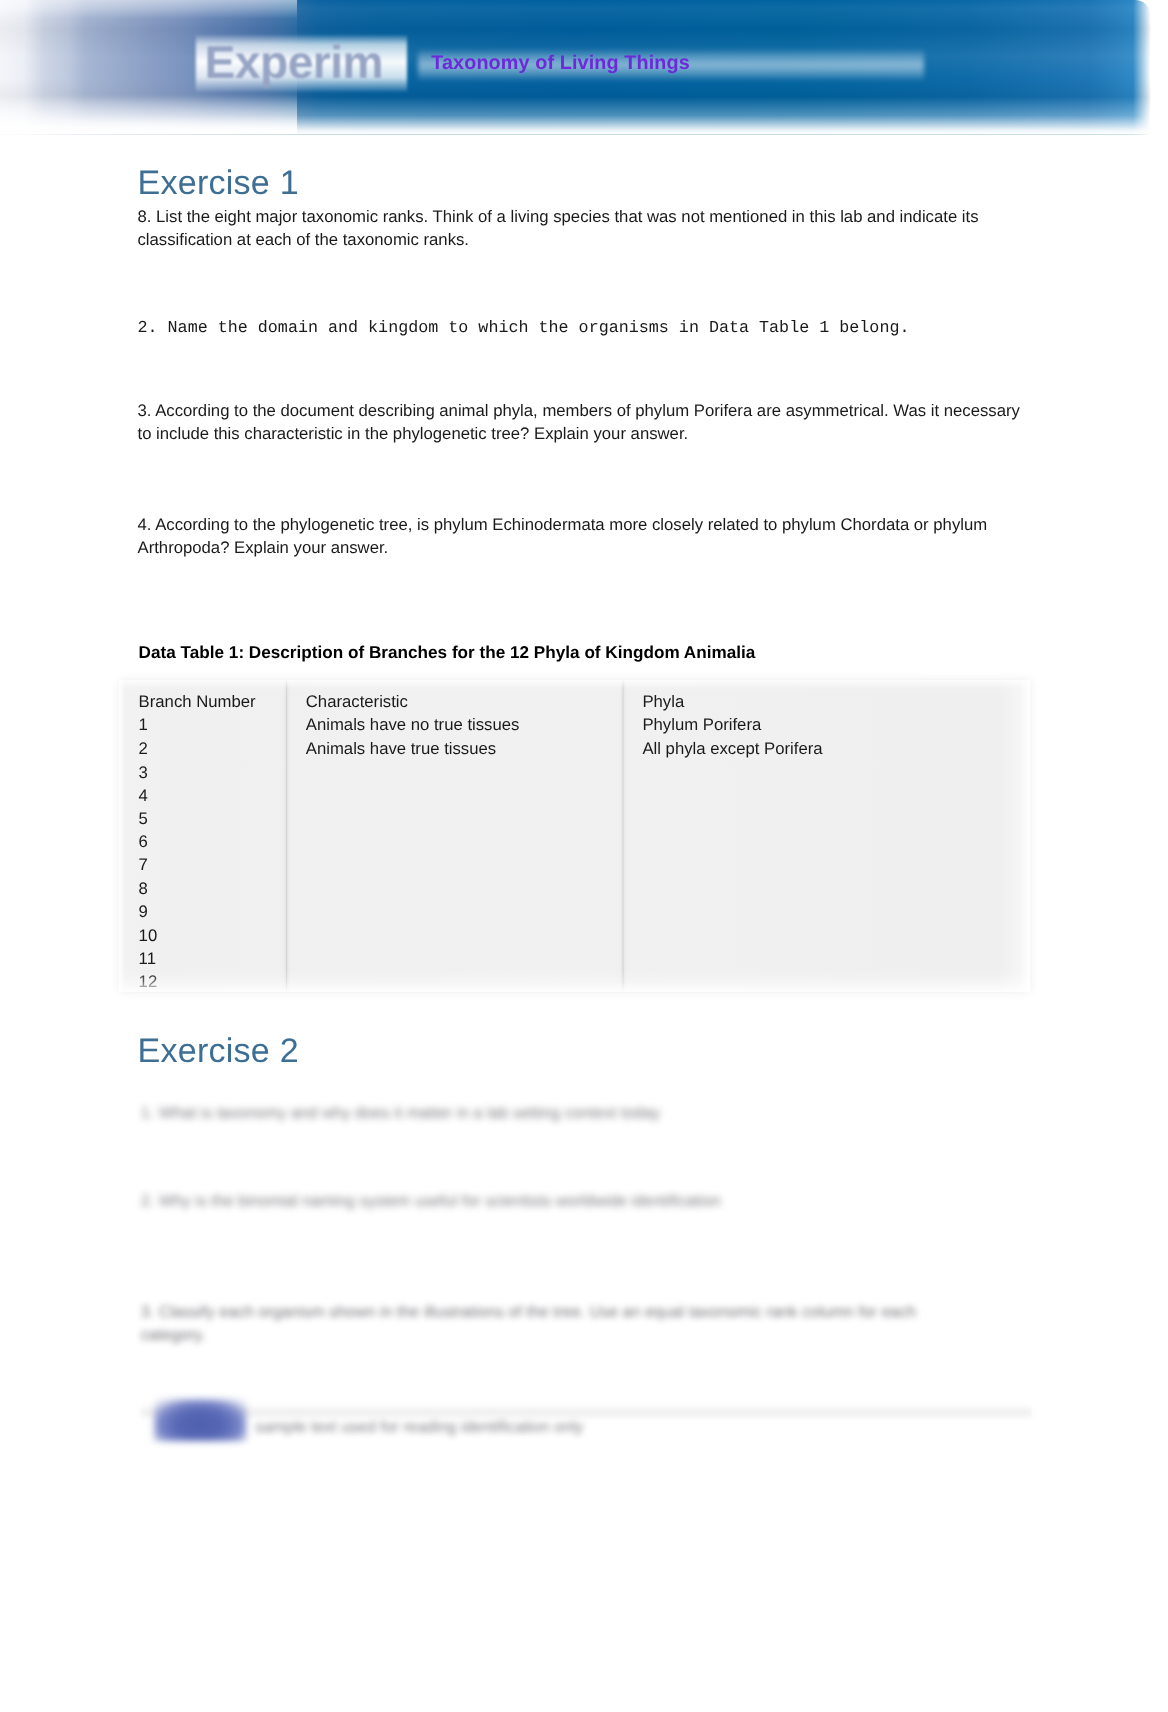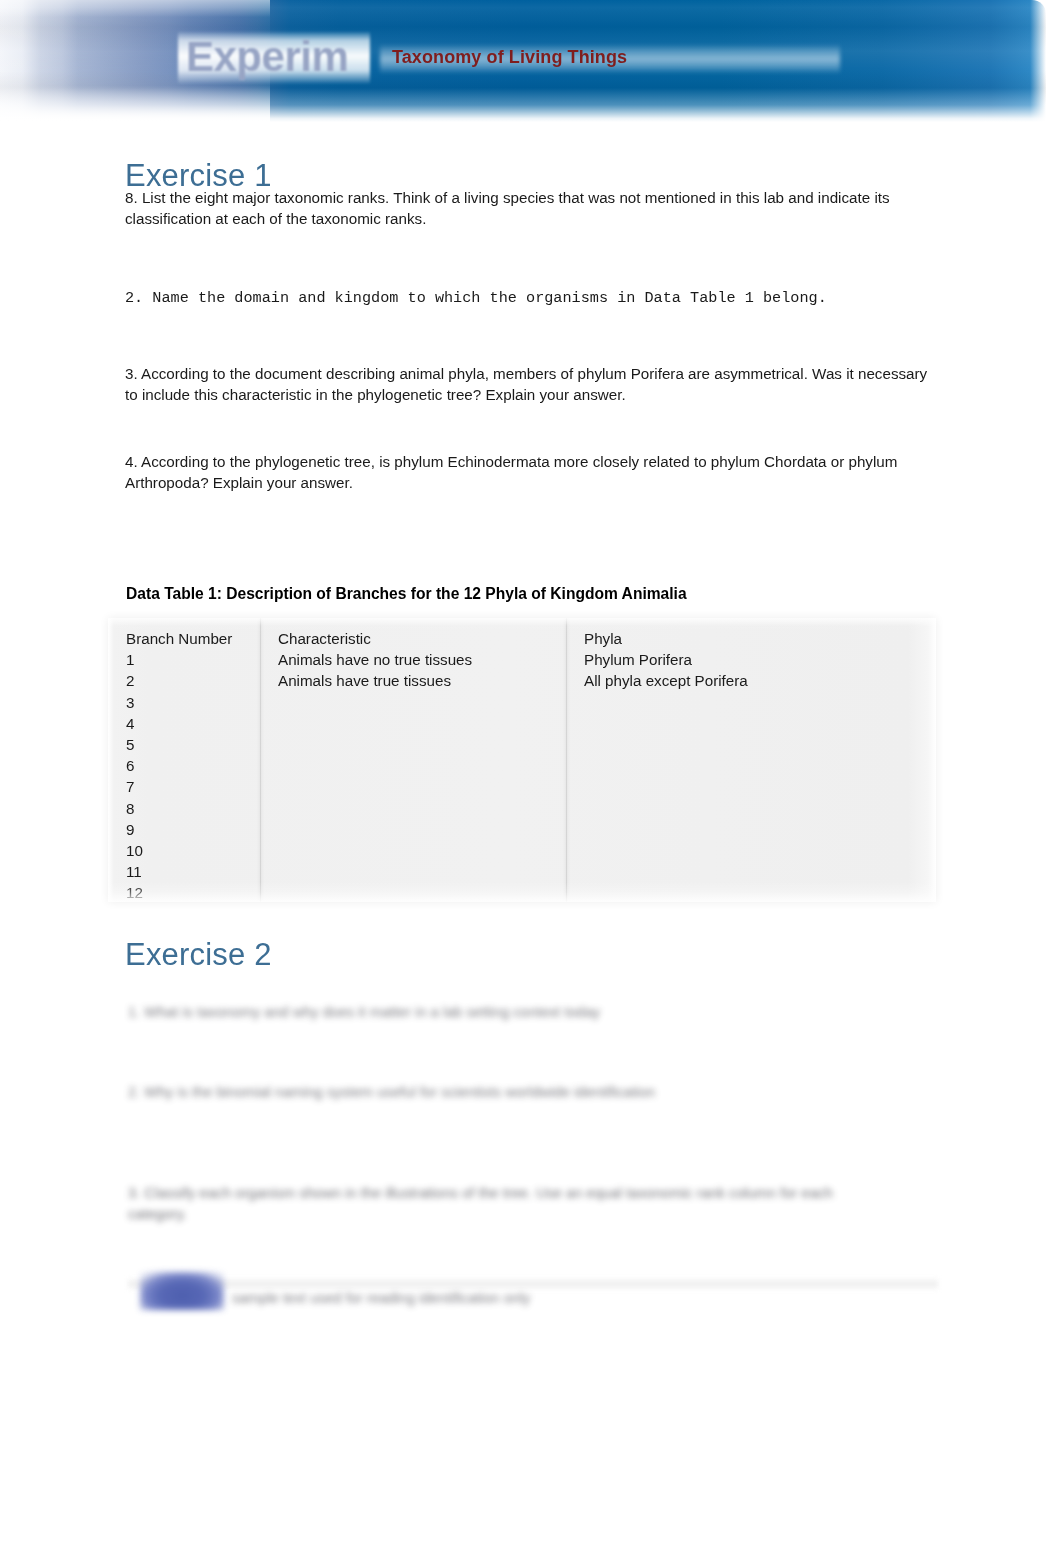--- a/index.html
+++ b/index.html
@@ -129,21 +129,21 @@
       rgba(210,232,246,0.00) 100%);
     filter: blur(2.2px);
     z-index: 2;
   }
   .header-title {
     position: absolute;
     left: 392px;
     top: 47px;
     font-size: 18px;
     font-weight: bold;
-    color: #7f1d1d;
+    color: #6d28d9;
     letter-spacing: 0.1px;
     filter: blur(0.5px);
     white-space: nowrap;
     z-index: 3;
   }
 
   
   .content {
     position: absolute;
     left: 0;
@@ -156,35 +156,35 @@
     left: 125px;
     font-size: 31px;
     font-weight: normal;
     color: #3d6e94;
     letter-spacing: 0.2px;
     white-space: nowrap;
     height: 30px;
     overflow: hidden;
     line-height: 36px;
   }
-  #ex1-heading { top: 148px; margin-top: 10px; }
+  #ex1-heading { top: 148px; }
   #ex2-heading { top: 937px; }
 
   .question {
     position: absolute;
     left: 125px;
     width: 810px;
     font-size: 15.2px;
     line-height: 20.5px;
     color: #1a1a1a;
   }
   #q1 { top: 188px; }
   #q2 { top: 288px; font-family: Liberation Mono, monospace; }
   #q3 { top: 364px; }
-  #q4 { top: 452px; }
+  #q4 { top: 468px; }
 
   .table-caption {
     position: absolute;
     left: 126px;
     top: 585px;
     font-size: 15.6px;
     font-weight: bold;
     color: #000000;
     white-space: nowrap;
   }

